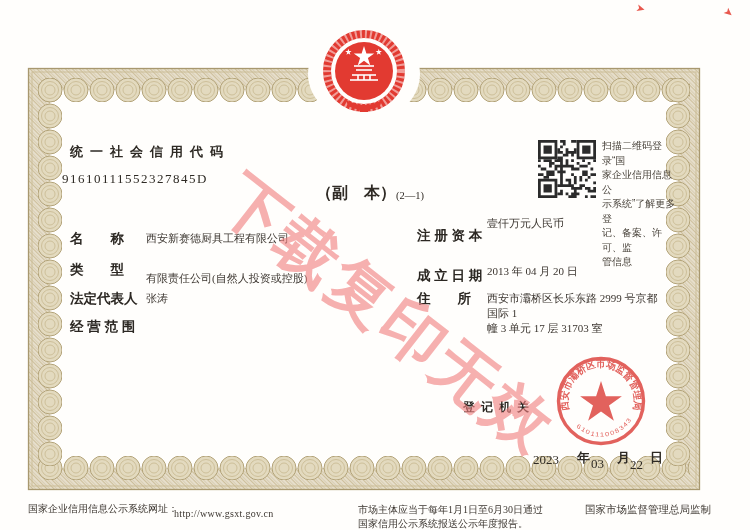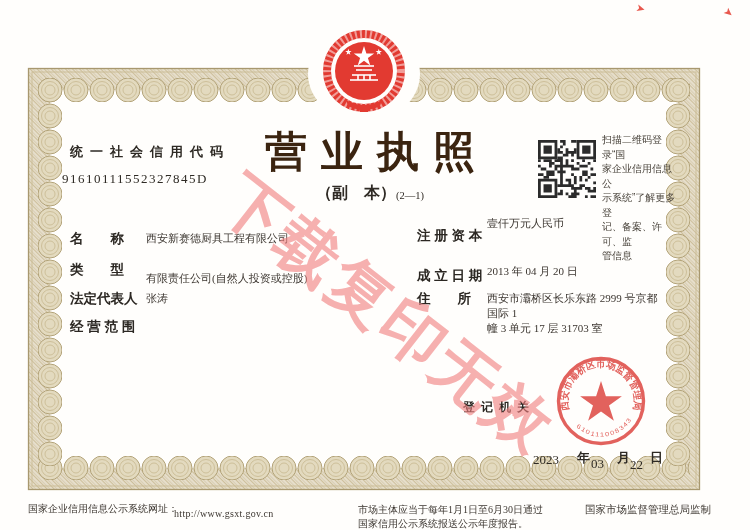--- a/index.html
+++ b/index.html
@@ -20,21 +20,21 @@
   .credit-code  { left:62px; top:171px; font-size:13px; letter-spacing:1.5px; color:#2e2a24; z-index:2; }
   .title { left:240px; top:124px; width:260px; text-align:center; font-weight:700; font-size:42px;
            letter-spacing:14px; color:#3b2410; z-index:2; text-indent:14px;
            font-family:"Liberation Serif","DejaVu Serif",serif; }
   .subtitle { left:240px; top:183px; width:260px; text-align:center; font-size:16px; color:#2f2a24;
               font-weight:700; z-index:2; }
   .copy-no { font-size:10.5px; font-weight:400; display:inline-block; transform:translateY(1px); }
 
   
   .qr { position:absolute; left:538px; top:140px; width:58px; height:58px; z-index:2; }
-  .qr-caption { left:602px; top:133px; width:76px; font-size:10px; line-height:14.5px; color:#4a443c;
+  .qr-caption { left:602px; top:139px; width:76px; font-size:10px; line-height:14.5px; color:#4a443c;
                 z-index:2; white-space:pre-line; font-family:"Liberation Sans","DejaVu Sans",sans-serif; }
 
   
   .row { position:absolute; z-index:2; }
   .flabel { font-family:"Liberation Sans","DejaVu Sans",sans-serif; font-weight:700;
             font-size:13.5px; color:#2b2722; }
   .fvalue { position:absolute; font-size:11px; color:#3c3630; line-height:15px; }
   .pre { white-space:pre-line; }
 
   .r-name   { left:70px;  top:229px; }  .v-name   { left:146px; top:231px; }
@@ -132,21 +132,20 @@
       <path d="M34 51 H58"></path>
       <path d="M32 56 H60"></path>
       <path d="M40 51 V56 M52 51 V56 M46 51 V56"></path>
     </g>
     <path d="M28 76 q18 10 36 0 l-2 6 q-16 8 -32 0 Z" fill="#e23a31"></path>
     <rect x="42" y="82" width="8" height="6" fill="#e23a31"></rect>
   </svg>
 
   <div class="abs credit-label">统一社会信用代码</div>
   <div class="abs credit-code">91610111552327845D</div>
-  <div class="abs title">营业执照</div>
   <div class="abs subtitle"><span>（副　本）</span><span class="copy-no">(2—1)</span></div>
 
   <svg id="qr-svg" class="qr" viewBox="0 0 58 58">
       <path d="M22.10 0.00h2.76v2.76h-2.76zM24.86 0.00h2.76v2.76h-2.76zM33.14 0.00h2.76v2.76h-2.76zM35.90 0.00h2.76v2.76h-2.76zM24.86 2.76h2.76v2.76h-2.76zM22.10 5.52h2.76v2.76h-2.76zM19.33 8.29h2.76v2.76h-2.76zM27.62 8.29h2.76v2.76h-2.76zM35.90 8.29h2.76v2.76h-2.76zM19.33 11.05h2.76v2.76h-2.76zM22.10 11.05h2.76v2.76h-2.76zM27.62 11.05h2.76v2.76h-2.76zM30.38 11.05h2.76v2.76h-2.76zM33.14 11.05h2.76v2.76h-2.76zM35.90 11.05h2.76v2.76h-2.76zM24.86 13.81h2.76v2.76h-2.76zM27.62 13.81h2.76v2.76h-2.76zM33.14 13.81h2.76v2.76h-2.76zM19.33 16.57h2.76v2.76h-2.76zM22.10 16.57h2.76v2.76h-2.76zM0.00 19.33h2.76v2.76h-2.76zM5.52 19.33h2.76v2.76h-2.76zM8.29 19.33h2.76v2.76h-2.76zM11.05 19.33h2.76v2.76h-2.76zM16.57 19.33h2.76v2.76h-2.76zM19.33 19.33h2.76v2.76h-2.76zM22.10 19.33h2.76v2.76h-2.76zM27.62 19.33h2.76v2.76h-2.76zM33.14 19.33h2.76v2.76h-2.76zM44.19 19.33h2.76v2.76h-2.76zM55.24 19.33h2.76v2.76h-2.76zM11.05 22.10h2.76v2.76h-2.76zM13.81 22.10h2.76v2.76h-2.76zM22.10 22.10h2.76v2.76h-2.76zM27.62 22.10h2.76v2.76h-2.76zM38.67 22.10h2.76v2.76h-2.76zM49.71 22.10h2.76v2.76h-2.76zM0.00 24.86h2.76v2.76h-2.76zM11.05 24.86h2.76v2.76h-2.76zM16.57 24.86h2.76v2.76h-2.76zM19.33 24.86h2.76v2.76h-2.76zM22.10 24.86h2.76v2.76h-2.76zM24.86 24.86h2.76v2.76h-2.76zM27.62 24.86h2.76v2.76h-2.76zM30.38 24.86h2.76v2.76h-2.76zM33.14 24.86h2.76v2.76h-2.76zM41.43 24.86h2.76v2.76h-2.76zM44.19 24.86h2.76v2.76h-2.76zM46.95 24.86h2.76v2.76h-2.76zM2.76 27.62h2.76v2.76h-2.76zM5.52 27.62h2.76v2.76h-2.76zM16.57 27.62h2.76v2.76h-2.76zM22.10 27.62h2.76v2.76h-2.76zM33.14 27.62h2.76v2.76h-2.76zM35.90 27.62h2.76v2.76h-2.76zM38.67 27.62h2.76v2.76h-2.76zM52.48 27.62h2.76v2.76h-2.76zM8.29 30.38h2.76v2.76h-2.76zM11.05 30.38h2.76v2.76h-2.76zM13.81 30.38h2.76v2.76h-2.76zM19.33 30.38h2.76v2.76h-2.76zM22.10 30.38h2.76v2.76h-2.76zM24.86 30.38h2.76v2.76h-2.76zM44.19 30.38h2.76v2.76h-2.76zM46.95 30.38h2.76v2.76h-2.76zM0.00 33.14h2.76v2.76h-2.76zM2.76 33.14h2.76v2.76h-2.76zM8.29 33.14h2.76v2.76h-2.76zM11.05 33.14h2.76v2.76h-2.76zM13.81 33.14h2.76v2.76h-2.76zM22.10 33.14h2.76v2.76h-2.76zM33.14 33.14h2.76v2.76h-2.76zM44.19 33.14h2.76v2.76h-2.76zM46.95 33.14h2.76v2.76h-2.76zM52.48 33.14h2.76v2.76h-2.76zM55.24 33.14h2.76v2.76h-2.76zM5.52 35.90h2.76v2.76h-2.76zM8.29 35.90h2.76v2.76h-2.76zM22.10 35.90h2.76v2.76h-2.76zM35.90 35.90h2.76v2.76h-2.76zM41.43 35.90h2.76v2.76h-2.76zM49.71 35.90h2.76v2.76h-2.76zM22.10 38.67h2.76v2.76h-2.76zM27.62 38.67h2.76v2.76h-2.76zM30.38 38.67h2.76v2.76h-2.76zM35.90 38.67h2.76v2.76h-2.76zM41.43 38.67h2.76v2.76h-2.76zM46.95 38.67h2.76v2.76h-2.76zM22.10 41.43h2.76v2.76h-2.76zM30.38 41.43h2.76v2.76h-2.76zM35.90 41.43h2.76v2.76h-2.76zM55.24 41.43h2.76v2.76h-2.76zM19.33 44.19h2.76v2.76h-2.76zM22.10 44.19h2.76v2.76h-2.76zM24.86 44.19h2.76v2.76h-2.76zM27.62 44.19h2.76v2.76h-2.76zM30.38 44.19h2.76v2.76h-2.76zM33.14 44.19h2.76v2.76h-2.76zM41.43 44.19h2.76v2.76h-2.76zM44.19 44.19h2.76v2.76h-2.76zM33.14 46.95h2.76v2.76h-2.76zM35.90 46.95h2.76v2.76h-2.76zM38.67 46.95h2.76v2.76h-2.76zM41.43 46.95h2.76v2.76h-2.76zM46.95 46.95h2.76v2.76h-2.76zM49.71 46.95h2.76v2.76h-2.76zM55.24 46.95h2.76v2.76h-2.76zM22.10 49.71h2.76v2.76h-2.76zM35.90 49.71h2.76v2.76h-2.76zM49.71 49.71h2.76v2.76h-2.76zM52.48 49.71h2.76v2.76h-2.76zM55.24 49.71h2.76v2.76h-2.76zM19.33 52.48h2.76v2.76h-2.76zM22.10 52.48h2.76v2.76h-2.76zM27.62 52.48h2.76v2.76h-2.76zM33.14 52.48h2.76v2.76h-2.76zM35.90 52.48h2.76v2.76h-2.76zM38.67 52.48h2.76v2.76h-2.76zM30.38 55.24h2.76v2.76h-2.76zM33.14 55.24h2.76v2.76h-2.76zM35.90 55.24h2.76v2.76h-2.76zM46.95 55.24h2.76v2.76h-2.76zM52.48 55.24h2.76v2.76h-2.76zM55.24 55.24h2.76v2.76h-2.76z" fill="#2b2b2b"></path>
       <path d="M0 0h19.333333333333332v19.333333333333332h-19.333333333333332z M2.761904761904762 2.761904761904762v13.80952380952381h13.80952380952381v-13.80952380952381z M5.523809523809524 5.523809523809524h8.285714285714285v8.285714285714285h-8.285714285714285z" fill="#2b2b2b" fill-rule="evenodd"></path>
       <path d="M38.666666666666664 0h19.333333333333332v19.333333333333332h-19.333333333333332z M41.42857142857142 2.761904761904762v13.80952380952381h13.80952380952381v-13.80952380952381z M44.19047619047619 5.523809523809524h8.285714285714285v8.285714285714285h-8.285714285714285z" fill="#2b2b2b" fill-rule="evenodd"></path>
       <path d="M0 38.666666666666664h19.333333333333332v19.333333333333332h-19.333333333333332z M2.761904761904762 41.42857142857142v13.80952380952381h13.80952380952381v-13.80952380952381z M5.523809523809524 44.19047619047619h8.285714285714285v8.285714285714285h-8.285714285714285z" fill="#2b2b2b" fill-rule="evenodd"></path>
     </svg>
   <div class="abs qr-caption pre">扫描二维码登录“国
 家企业信用信息公

